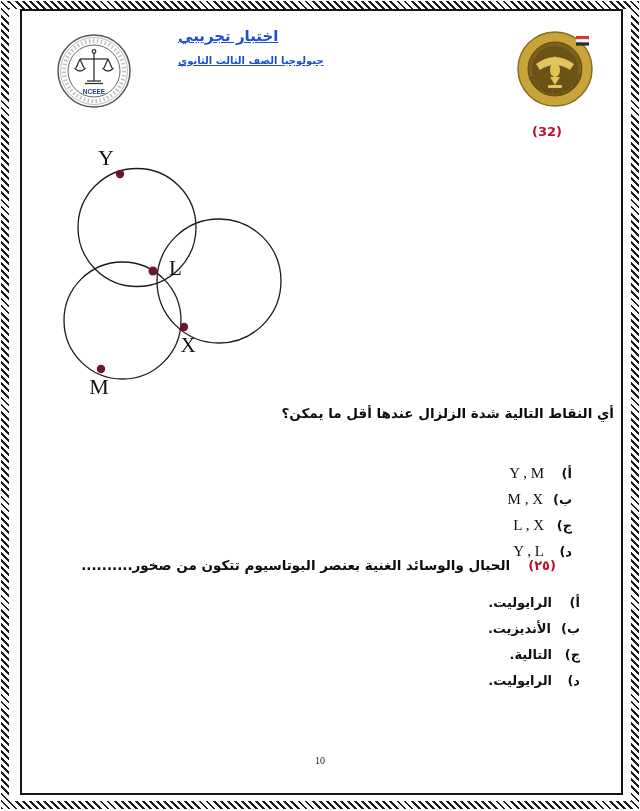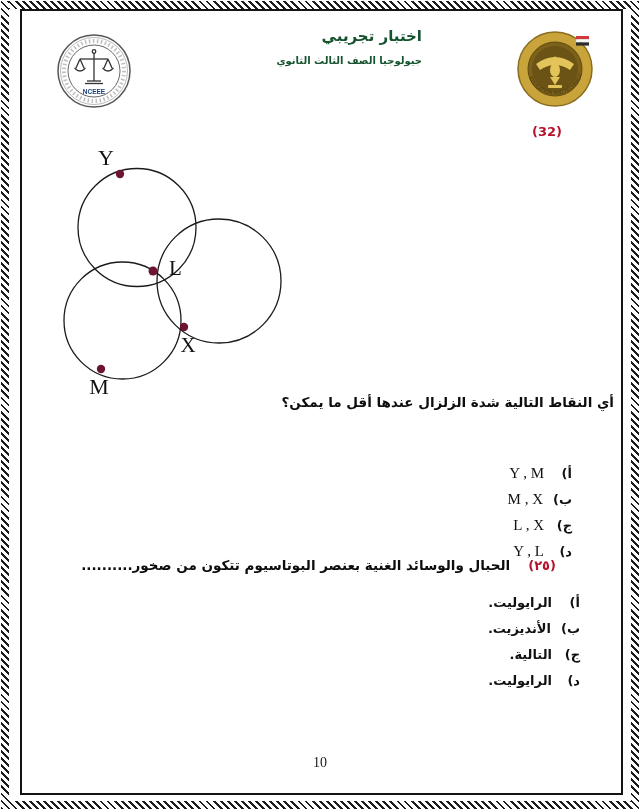--- a/index.html
+++ b/index.html
@@ -12,42 +12,42 @@
   .strip-bottom{left:1px;right:1px;bottom:2px;height:8px;}
   .strip-left{left:1px;top:1px;bottom:2px;width:8px;}
   .strip-right{right:1px;top:1px;bottom:2px;width:8px;}
 
   .page-border{position:absolute;left:20px;top:9px;right:17px;bottom:16px;border:2px solid #141414;background:#ffffff;}
 
   .logo{position:absolute;}
   .logo-nceee{left:56px;top:33px;}
   .logo-ministry{left:516px;top:30px;}
 
-  .header-titles{position:absolute;left:178px;top:27px;width:244px;text-align:right;color:#14532d;font-weight:bold;direction:rtl;}
+  .header-titles{position:absolute;left:178px;top:27px;width:244px;text-align:left;color:#1d4ed8;font-weight:bold;direction:rtl;text-decoration:underline;}
   .exam-type{font-size:15px;}
   .subject{font-size:10px;margin-top:10px;}
 
   .q-head{position:absolute;direction:rtl;display:flex;align-items:baseline;gap:18px;font-weight:bold;color:#0d0d0d;font-size:13.5px;}
   .q24-head{top:124px;right:78px;}
   .q25-head{top:557px;right:84px;}
   .q-num{color:var(--question-number,#b5122b);font-size:13px;white-space:nowrap;}
 
   .diagram{position:absolute;left:42px;top:140px;}
   .diagram .ring{fill:none;stroke:#1b1b1b;stroke-width:1.3;}
   .diagram .dot{fill:var(--diagram-dot,#6d1430);}
   .diagram text{font-family:"Liberation Serif","DejaVu Serif",serif;fill:#111111;}
 
-  .q-question{position:absolute;top:394px;right:26px;direction:rtl;font-weight:bold;font-size:13.5px;color:#0d0d0d;}
+  .q-question{position:absolute;top:405px;right:26px;direction:rtl;font-weight:bold;font-size:13.5px;color:#0d0d0d;}
 
   .opt{position:absolute;direction:rtl;display:flex;align-items:baseline;gap:10px;color:#111111;}
   .opt .letter{font-weight:bold;font-size:13px;min-width:18px;}
   .opt-latin .value{font-family:"Liberation Serif","DejaVu Serif",serif;font-size:15px;direction:ltr;unicode-bidi:isolate;margin-top:36px;}
   .opt-ar .value{font-size:13px;font-weight:bold;}
 
-  .footer-page{position:absolute;left:0;right:0;top:755px;text-align:center;font-family:"Liberation Serif","DejaVu Serif",serif;font-size:14px;color:#1a1a1a;}
+  .footer-page{position:absolute;left:0;right:0;top:755px;text-align:center;font-family:"Liberation Serif","DejaVu Serif",serif;font-size:10px;color:#1a1a1a;}
 </style>
 </head>
 <body>
 
 <div class="strip strip-top"></div>
 <div class="strip strip-bottom"></div>
 <div class="strip strip-left"></div>
 <div class="strip strip-right"></div>
 <div class="page-border"></div>
 

